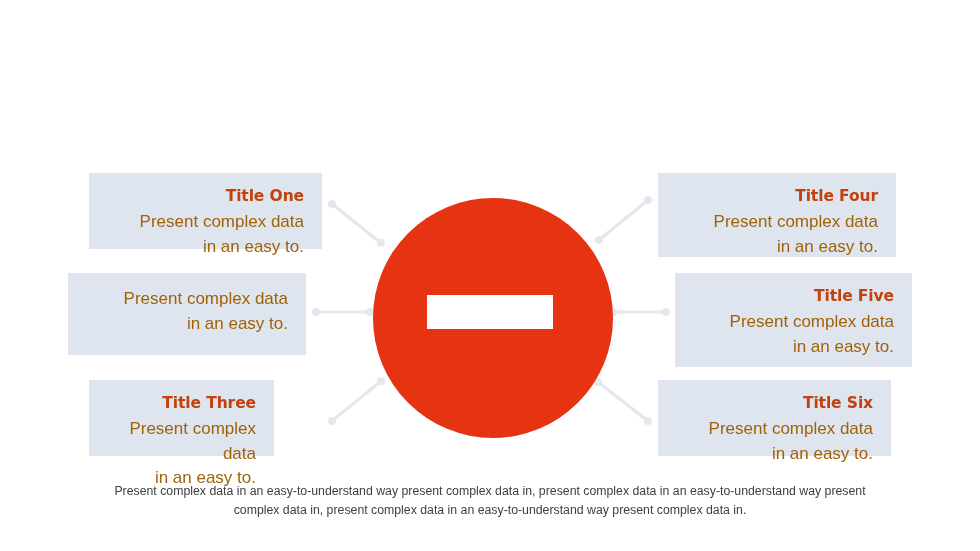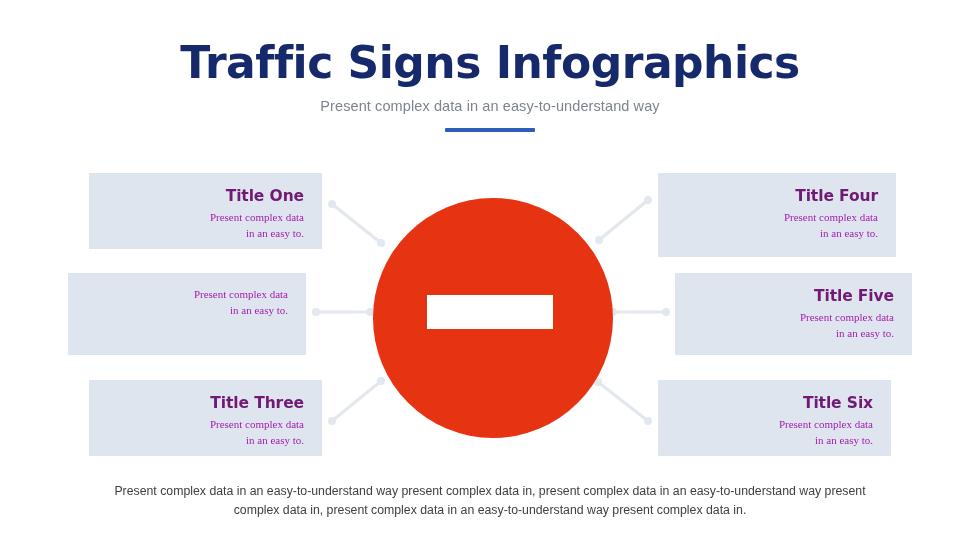--- a/index.html
+++ b/index.html
@@ -92,67 +92,61 @@
   
   .info-box {
     position: absolute;
     background: #dfe5ee;
     padding: 14px 18px 16px 18px;
   }
 
   .info-box .box-title {
     font-size: 15.5px;
     font-weight: bold;
-    color: #701a75;
+    color: #c2410c;
     letter-spacing: -0.1px;
     font-family: "DejaVu Sans", sans-serif;
     margin-bottom: 5px;
   }
 
   .info-box .box-desc {
-    font-size: 11px;
-    color: #a21caf;
+    font-size: 17px;
+    color: #a16207;
     line-height: 1.45;
     white-space: pre-line;
-    font-family: Liberation Serif, serif;
   }
 
   .align-right { text-align: right; }
 
   
   #box-1 { left: 89px;  top: 173px; width: 233px; height: 76px; }
   #box-2 { left: 68px;  top: 273px; width: 238px; height: 82px; }
-  #box-3 { left: 89px;  top: 380px; width: 233px; height: 76px; }
+  #box-3 { left: 89px;  top: 380px; width: 185px; height: 76px; }
   
   #box-4 { left: 658px; top: 173px; width: 238px; height: 84px; }
-  #box-5 { left: 675px; top: 273px; width: 237px; height: 82px; }
+  #box-5 { left: 675px; top: 273px; width: 237px; height: 94px; }
   #box-6 { left: 658px; top: 380px; width: 233px; height: 76px; }
 
   
   #footer {
     position: absolute;
     left: 90px;
     top: 482px;
     width: 800px;
     text-align: center;
     font-size: 12.3px;
     color: #404040;
     line-height: 1.55;
   }
 </style>
 </head>
 <body>
 
 <div id="slide">
 
-  <div id="header">
-    <div id="page-title">Traffic Signs Infographics</div>
-    <div id="page-subtitle">Present complex data in an easy-to-understand way</div>
-    <div id="accent-bar"></div>
-  </div>
 
   <svg id="connectors" viewBox="0 0 980 551" width="980" height="551">
 
     <line class="conn-line" x1="332" y1="204" x2="381" y2="243"></line>
     <circle class="conn-dot" cx="332" cy="204" r="4"></circle>
     <circle class="conn-dot" cx="381" cy="243" r="4"></circle>
 
     <line class="conn-line" x1="316" y1="312" x2="370" y2="312"></line>
     <circle class="conn-dot" cx="316" cy="312" r="4"></circle>
     <circle class="conn-dot" cx="370" cy="312" r="4"></circle>

